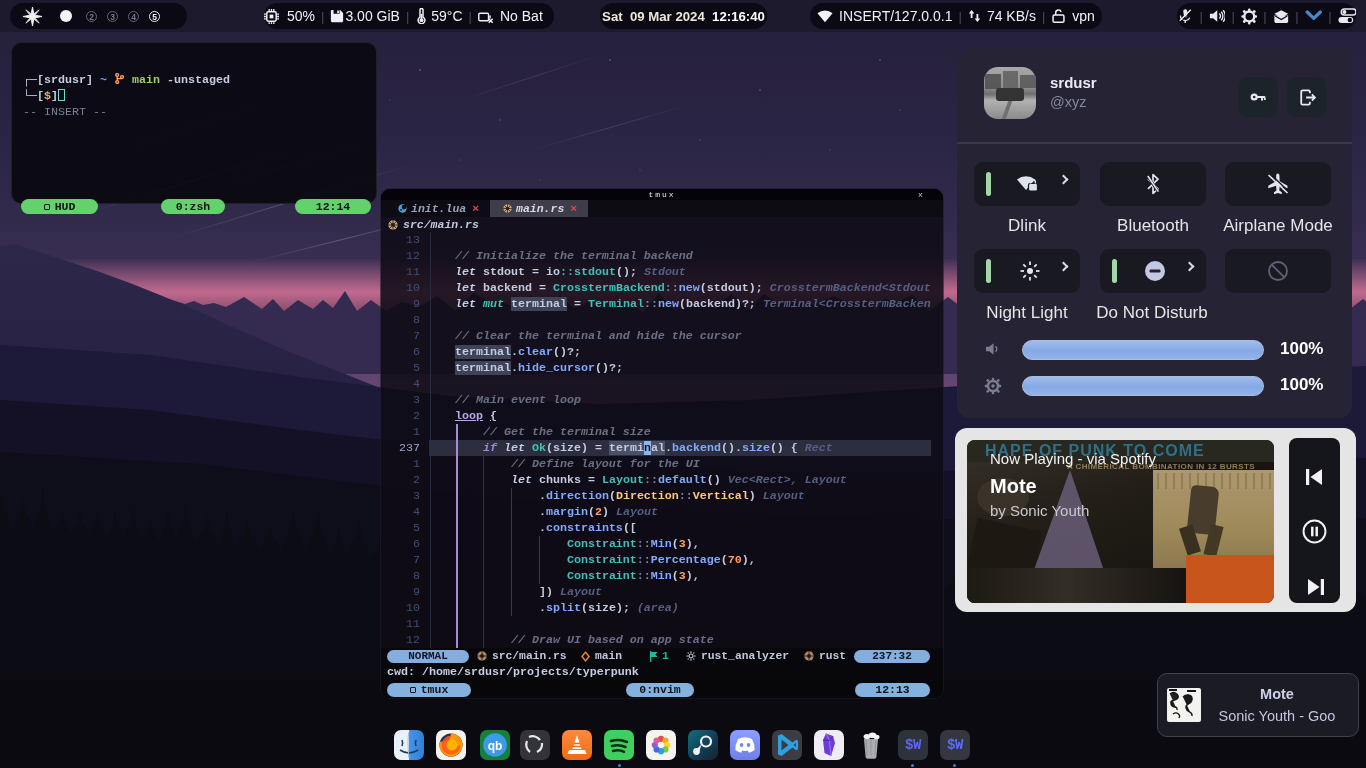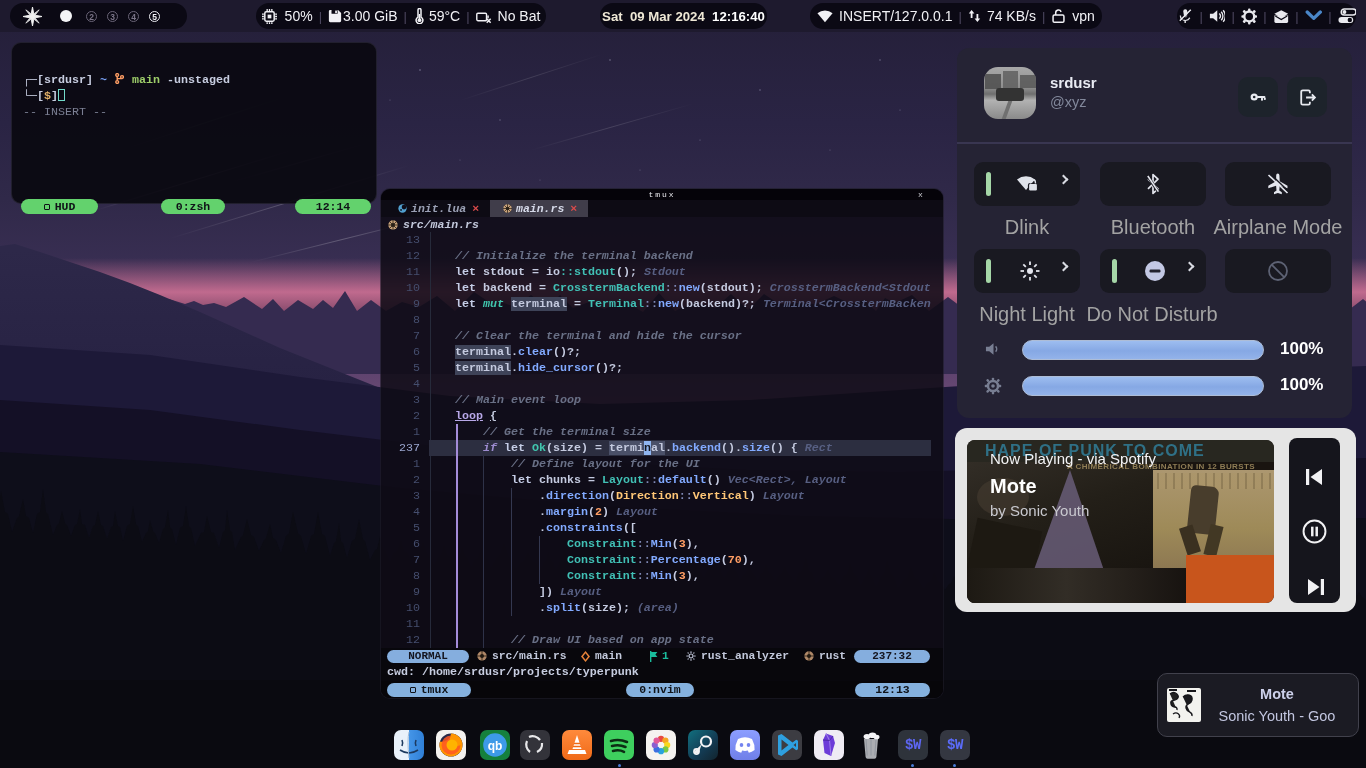--- a/index.html
+++ b/index.html
@@ -19,36 +19,36 @@
 .tpill.b{background:#85b1de;top:493.5px;height:14px}
 .ttxt{position:absolute;top:11.5px;font-family:"Liberation Mono",monospace;font-style:italic;font-size:11.5px;line-height:15px;display:flex;align-items:center;font-weight:bold}
 .spill{position:absolute;height:13px;background:#85aede;border-radius:7px;color:#14151f;font-family:"Liberation Mono",monospace;font-size:11px;font-weight:bold;text-align:center;line-height:13px}
 .ssec{position:absolute;top:460px;height:14px;display:flex;align-items:center;color:#c3c9dc;font-family:"Liberation Mono",monospace;font-size:11.3px;font-weight:bold}
 #gut{position:absolute;left:0;top:43px;width:39px;text-align:right;font-size:11.66px;line-height:16px;color:#454e6e;white-space:pre}
 #code{position:absolute;left:46px;top:43px;font-size:11.66px;line-height:16px;color:#c4cadf;white-space:pre;font-weight:bold}
 #code i{font-style:italic}
 .cm{color:#697086;font-style:italic}
 .hint{color:#575f82;font-style:italic}
 .kw{color:#41c6ae}
-.lt{color:#c5cde6;}
+.lt{color:#c5cde6;font-style:italic}
 .pp{color:#7f89b5}
 .ty{color:#41c0b5}
 .fn{color:#82aaff}
 .nu{color:#ff9e64}
 .en{color:#ffc777}
 .hl{background:#3e4358}
 .hbtn{position:absolute;top:29px;width:40px;height:40px;border-radius:10px;background:#1d232b;display:flex;align-items:center;justify-content:center}
 
 #term{position:absolute;left:11px;top:42px;width:366px;height:162px;background:rgba(10,9,16,.92);border-radius:10px;border:1px solid rgba(40,38,52,.8)}
 .mono{font-family:"Liberation Mono",monospace}
 #ed{position:absolute;left:381px;top:189px;width:562px;height:509px;border-radius:9px;overflow:hidden;background:rgba(15,12,22,.87);box-shadow:0 0 0 1px rgba(30,28,40,.6)}
 
 #panel{position:absolute;left:957px;top:48px;width:395px;height:370px;background:#252334;border-radius:12px}
 .tbtn{position:absolute;width:106px;height:44px;background:#191921;border-radius:9px}
-.tlabel{position:absolute;color:#a3a3a3;font-size:20px;text-align:center;width:140px}
+.tlabel{position:absolute;color:#e5e5e5;font-size:17px;text-align:center;width:140px}
 .gbar{position:absolute;left:12px;top:10px;width:4.5px;height:24px;border-radius:3px;background:#a5d6a7}
 .chev{position:absolute;right:13px;top:14px;width:7px;height:7px;border-right:2px solid #d8dae2;border-top:2px solid #d8dae2;transform:rotate(45deg)}
 .track{position:absolute;left:44px;top:0;width:242px;height:20px;border-radius:10px;border:1.5px solid #aebdd6;background:linear-gradient(180deg,#9dbdf0,#86a8e4 55%,#93b3ea)}
 .pct{position:absolute;left:302px;top:0;color:#fff;font-weight:bold;font-size:17px}
 
 #media{position:absolute;left:955px;top:428px;width:401px;height:184px;background:#e5e5e5;border-radius:12px}
 #art{position:absolute;left:12px;top:12px;width:307px;height:163px;border-radius:8px;overflow:hidden;background:#191410}
 #mctl{position:absolute;left:334px;top:10px;width:51px;height:165px;background:#15151c;border-radius:8px}
 
 #notif{position:absolute;left:1157px;top:673px;width:202px;height:64px;background:#1b1b23;border:1.5px solid #41414c;border-radius:10px}
@@ -111,21 +111,21 @@
             <path d="M10,0 L11.6,8.4 L10,10 L8.4,8.4 Z M10,20 L8.4,11.6 L10,10 L11.6,11.6 Z M0,10 L8.4,8.4 L10,10 L8.4,11.6 Z M20,10 L11.6,11.6 L10,10 L11.6,8.4 Z"></path>
             <path d="M3,3 L9,7.6 L10,10 L7.6,9 Z M17,3 L12.4,9 L10,10 L11,7.6 Z M3,17 L7.6,11 L10,10 L9,12.4 Z M17,17 L11,12.4 L10,10 L12.4,11 Z" opacity=".9"></path>
           </g>
         </svg>
   <div style="position:absolute;left:50px;top:7px;width:12px;height:12px;border-radius:50%;background:#f4f4f6"></div>
   <div class="wsn" style="left:76px">2</div>
   <div class="wsn" style="left:97px">3</div>
   <div class="wsn" style="left:118px">4</div>
   <div class="wsn on" style="left:139px">5</div>
  </div>
- <div class="pill" style="left:256px;width:290px;justify-content:center">
+ <div class="pill" style="left:264px;width:290px;">
   <svg width="15" height="15" viewBox="0 0 16 16">
           <rect x="3" y="3" width="10" height="10" rx="1.5" fill="none" stroke="#f1f1f5" stroke-width="1.6"></rect>
           <rect x="6" y="6" width="4" height="4" fill="#f1f1f5"></rect>
           <g stroke="#f1f1f5" stroke-width="1.4">
             <path d="M5.5,0 v2 M8,0 v2 M10.5,0 v2 M5.5,14 v2 M8,14 v2 M10.5,14 v2 M0,5.5 h2 M0,8 h2 M0,10.5 h2 M14,5.5 h2 M14,8 h2 M14,10.5 h2"></path>
           </g>
         </svg>
   <span style="margin-left:8px">50%</span>
         <span class="sep">|</span>
   <svg width="14" height="14" viewBox="0 0 16 16">

